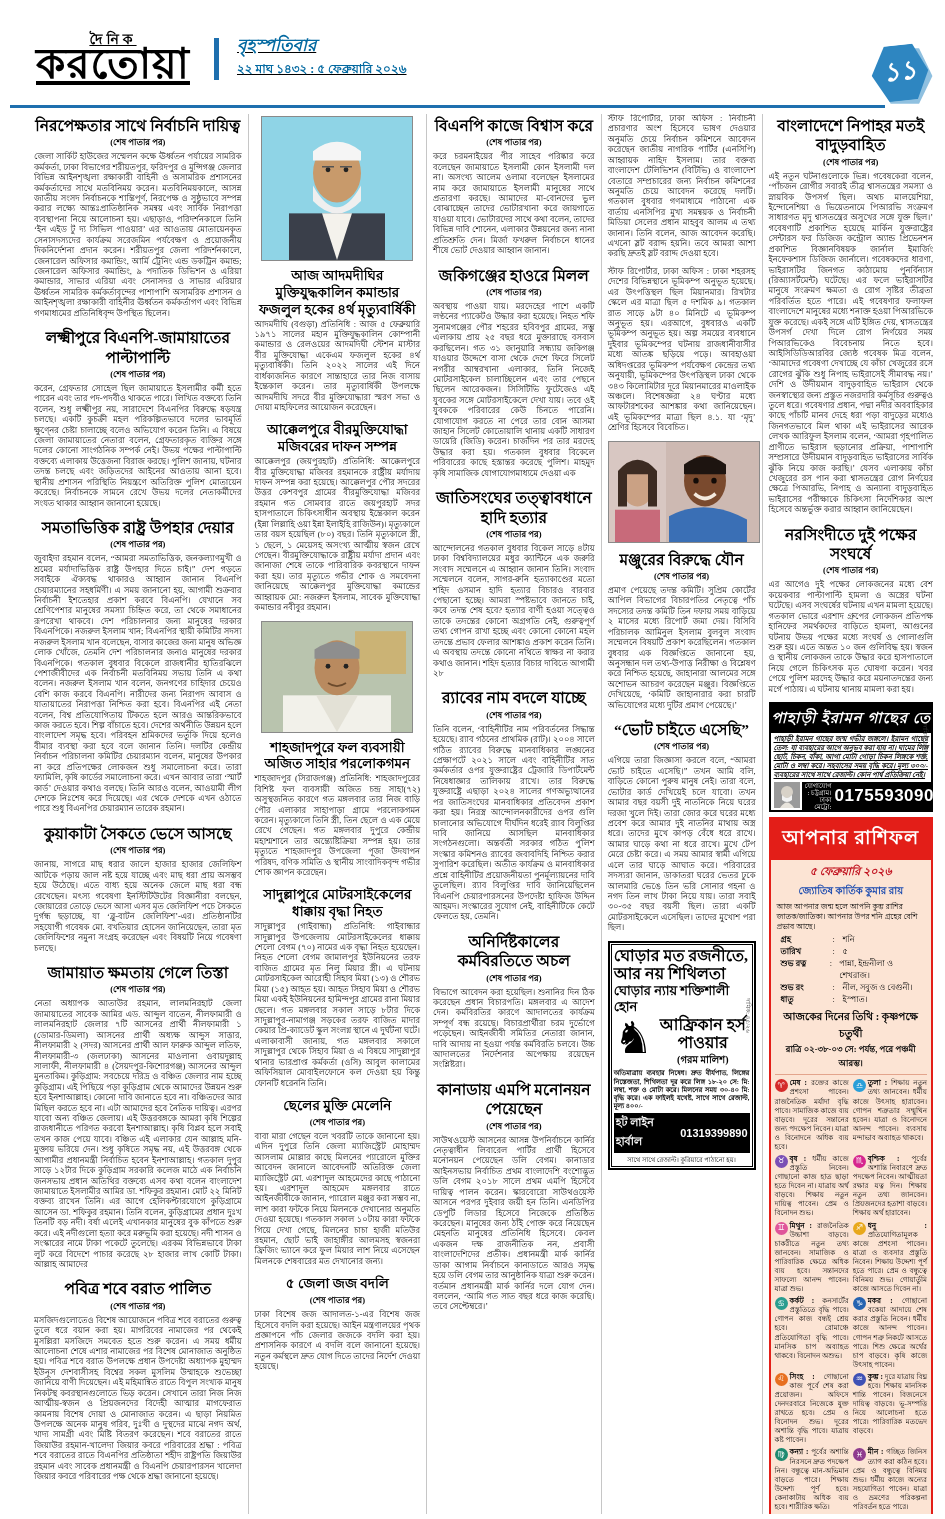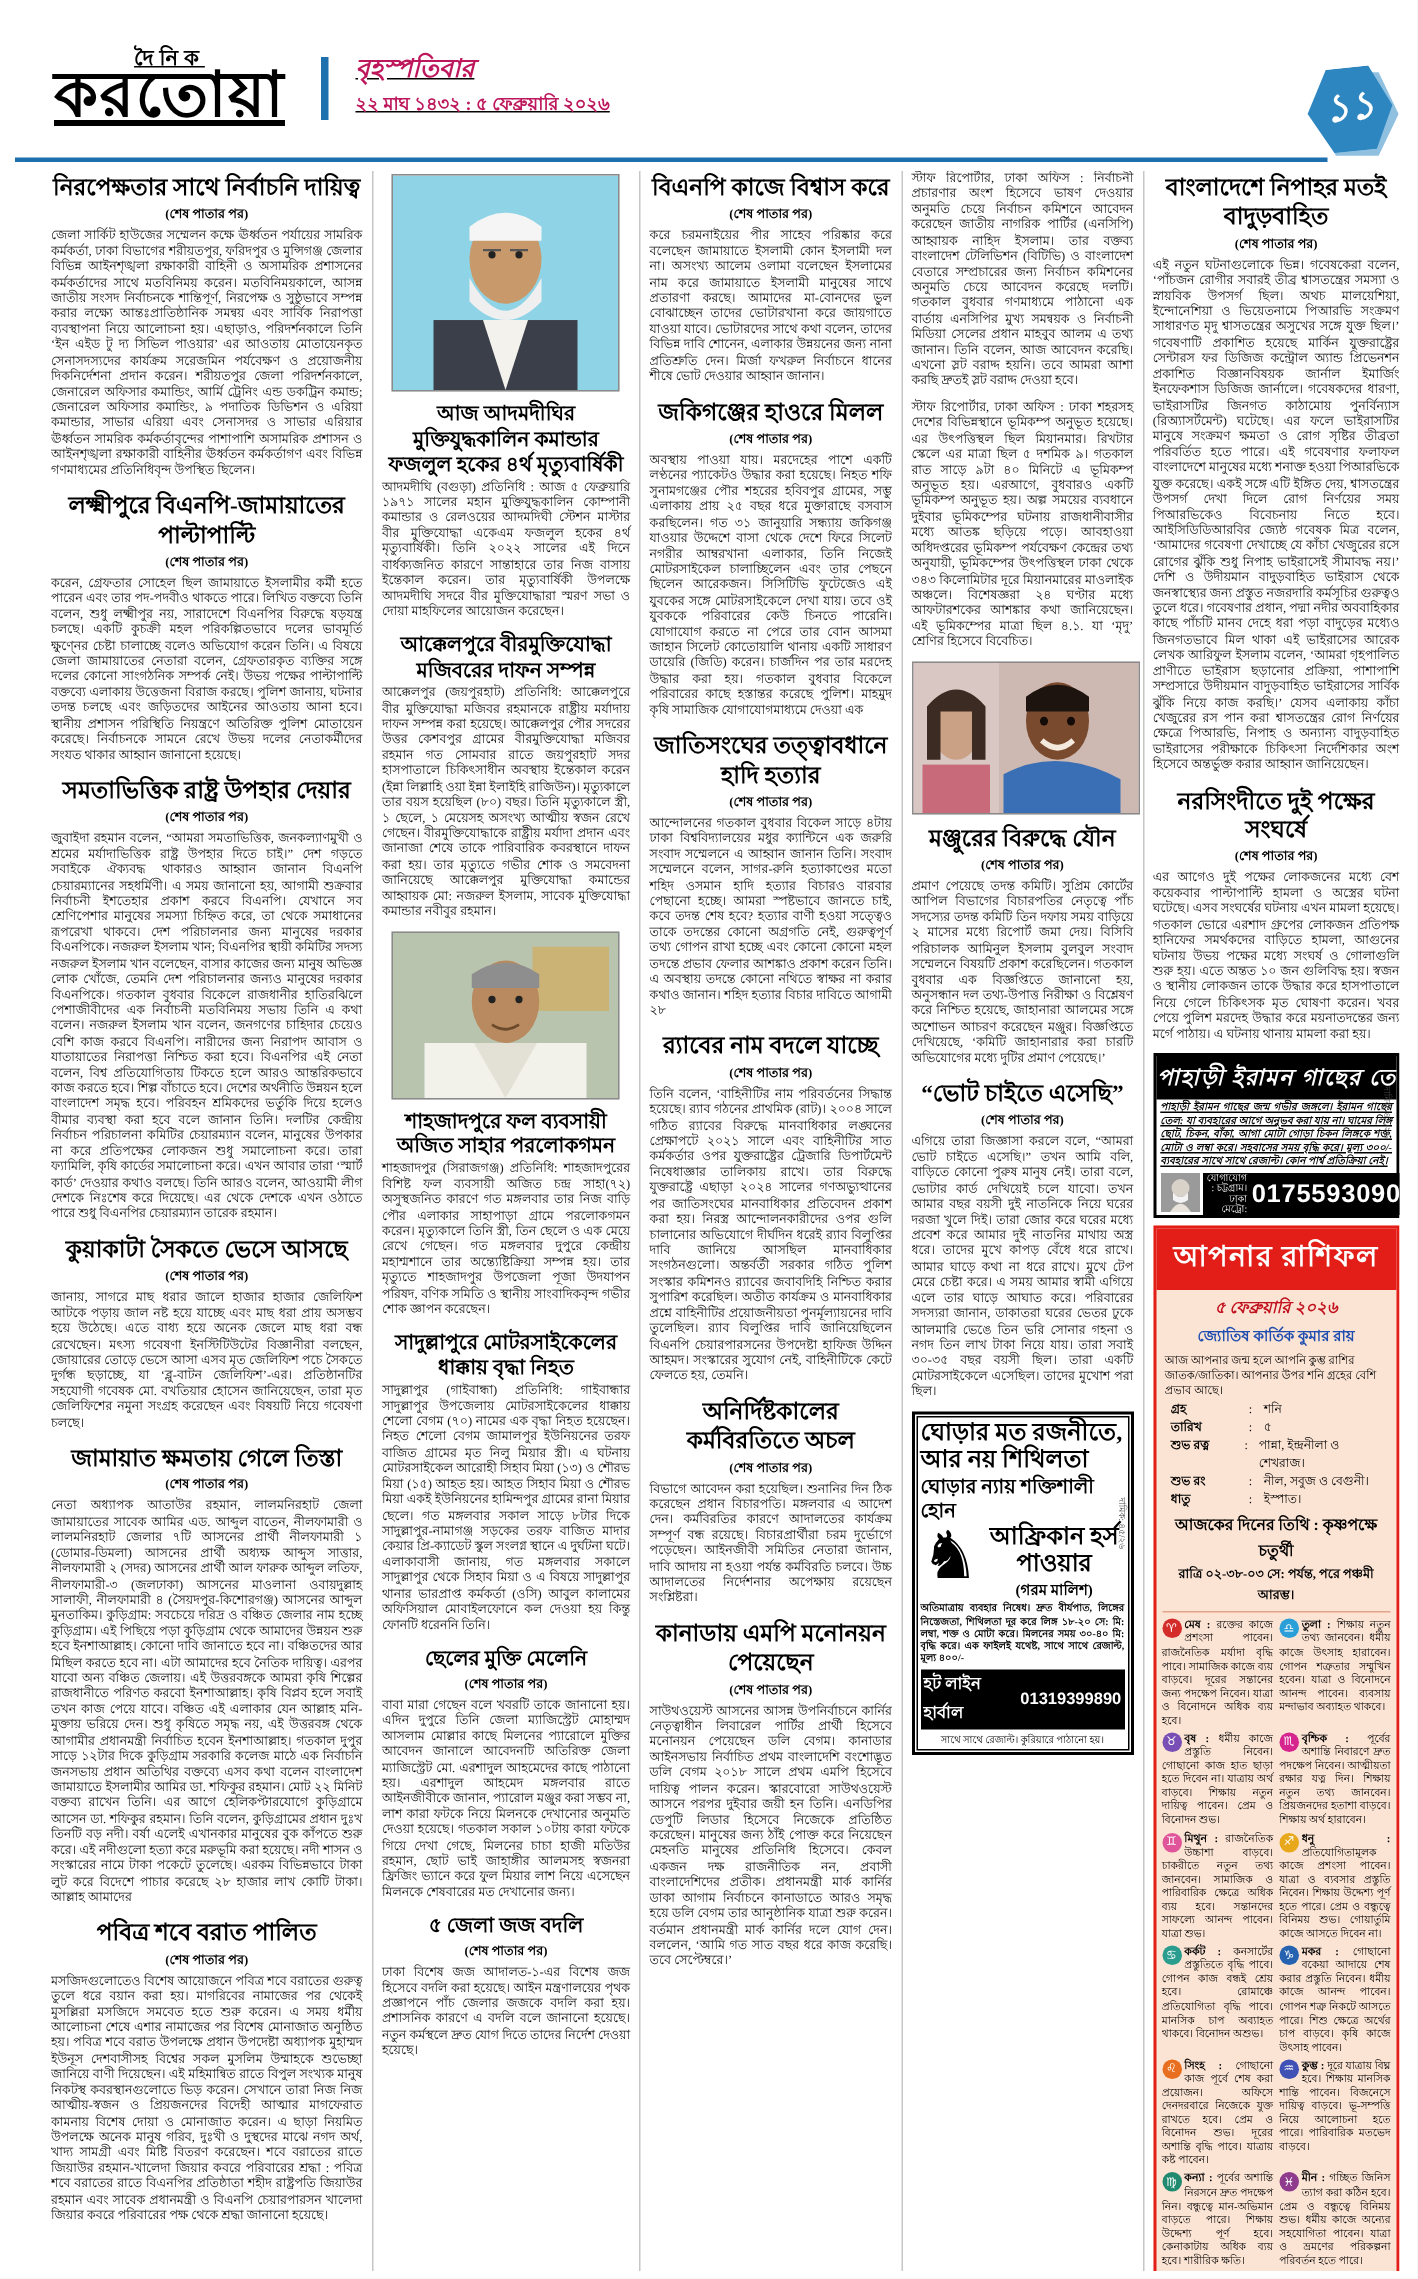--- a/index.html
+++ b/index.html
@@ -6,21 +6,21 @@
   body { background:#e8e8e8; font-family:"Liberation Serif", serif; }
   #page { width:945px; height:1519px; background:#fff; position:relative; margin:0 auto; overflow:hidden; }
 
   
   #header { position:relative; height:108px; padding:32px 14px 0 36px;text-decoration:underline; }
   .mast-wrap { display:flex; align-items:flex-end; gap:14px; }
   .mast-logo { text-align:center; line-height:.9; }
   .mast-daily { font-size:14px; font-weight:bold; letter-spacing:4px; color:#000; }
   .mast-name { font-size:42px; font-weight:bold; color:#000; letter-spacing:1px; }
   .mast-divider { width:5px; height:42px; background:#1e6fae; margin:0 4px 4px 10px; }
-  .date-block { color:#be185d; padding-bottom:4px; }
+  .date-block { color:#0369a1; padding-bottom:4px; }
   .date-weekday { font-size:17px; font-weight:bold; font-style:italic; }
   .date-line { font-size:12px; font-weight:bold; }
   .header-rule { position:absolute; left:10px; right:60px; bottom:0; height:3px; background:#1e6fae; }
   .hex-badge { position:absolute; right:16px; top:44px; width:58px; height:58px; }
   .hex-badge .hex-bg, .hex-badge .hex-fg { position:absolute; inset:0;
     clip-path:polygon(27% 2%, 76% 2%, 99% 50%, 76% 98%, 27% 98%, 1% 50%); }
   .hex-bg { background:#8fc0e0; transform:translate(4px,3px); }
   .hex-fg { background:#2e86c1; display:flex; align-items:center; justify-content:center;
     color:#fff; font-size:26px; font-weight:bold; font-style:italic; transform:rotate(-6deg); }
 

